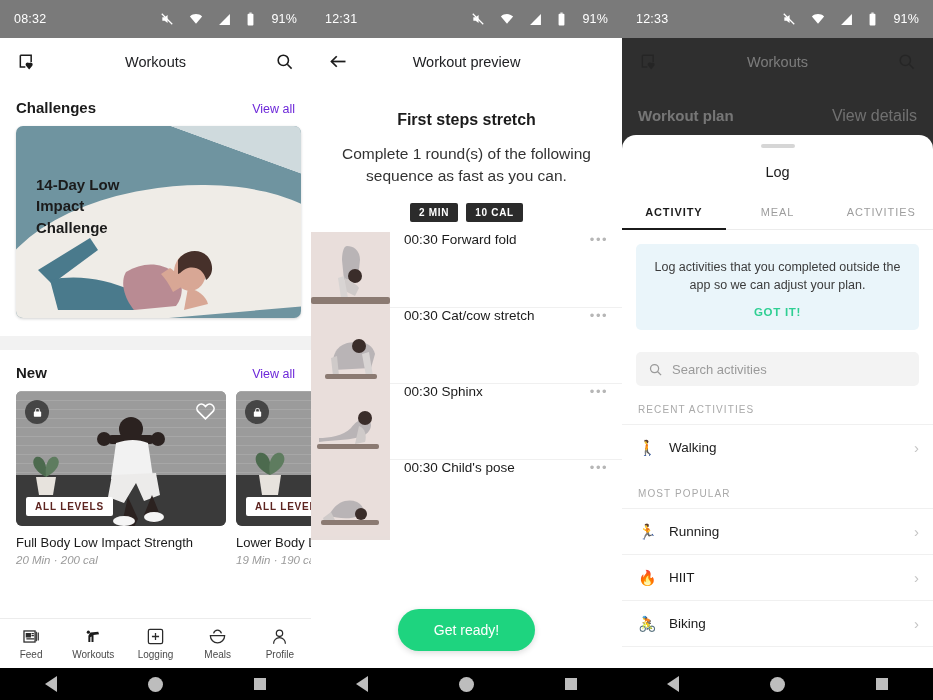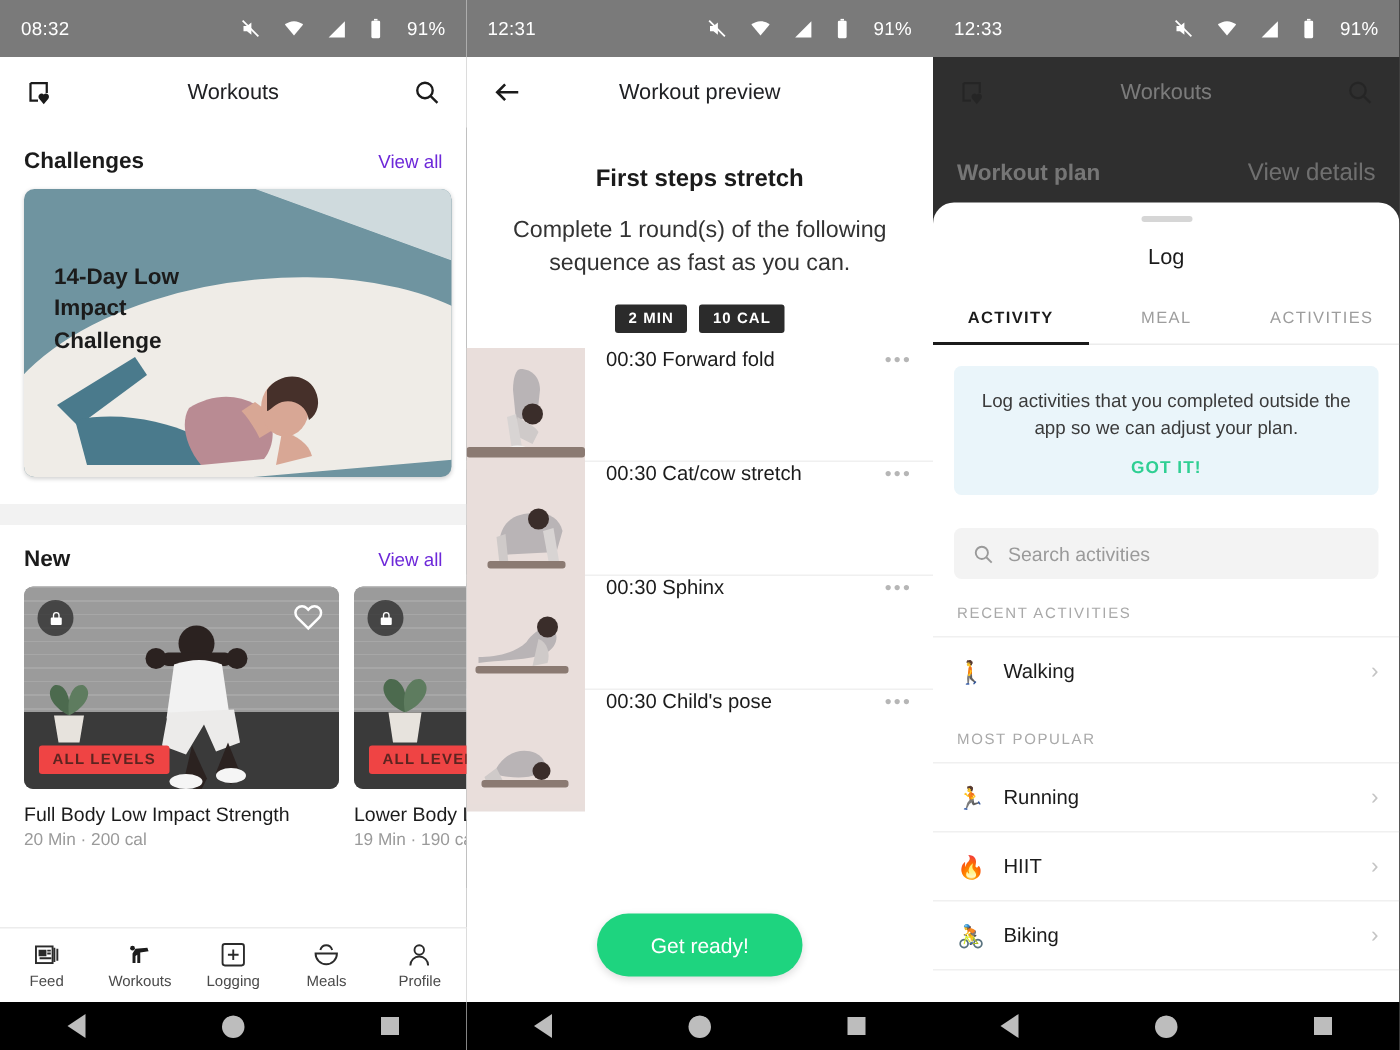--- a/index.html
+++ b/index.html
@@ -86,25 +86,25 @@
     background:repeating-linear-gradient(180deg, rgba(255,255,255,.12) 0 1px, rgba(0,0,0,0) 1px 9px);
   }
   .lock {
     position:absolute; top:9px; left:9px; width:24px; height:24px;
     border-radius:50%; background:rgba(40,40,40,.75);
     display:flex; align-items:center; justify-content:center; z-index:4;
   }
   .heart { position:absolute; top:10px; right:10px; z-index:4; }
   .lvl-badge {
     position:absolute; left:10px; bottom:10px; z-index:4;
-    background:#ef4444; color:#5d2420; font-size:10px; font-weight:bold;
+    background:#ffffff; color:#5d2420; font-size:10px; font-weight:bold;
     letter-spacing:.8px; padding:4px 9px; border-radius:2px;
   }
   .wk-name { font-size:13px; color:#1b1b1b; margin-top:9px; white-space:nowrap; }
-  .wk-meta { font-size:11.5px; color:#9a9a9a; margin-top:4px; white-space:nowrap; }
+  .wk-meta { font-size:11.5px; color:#9a9a9a; margin-top:4px; white-space:nowrap;font-style:italic; }
 
   
   .fig { position:absolute; z-index:2; }
 
   
   .botnav {
     position:absolute; left:0; right:0; bottom:32px; height:50px;
     background:#fff; border-top:1px solid #ececec;
     display:flex; align-items:center; justify-content:space-around;
   }

